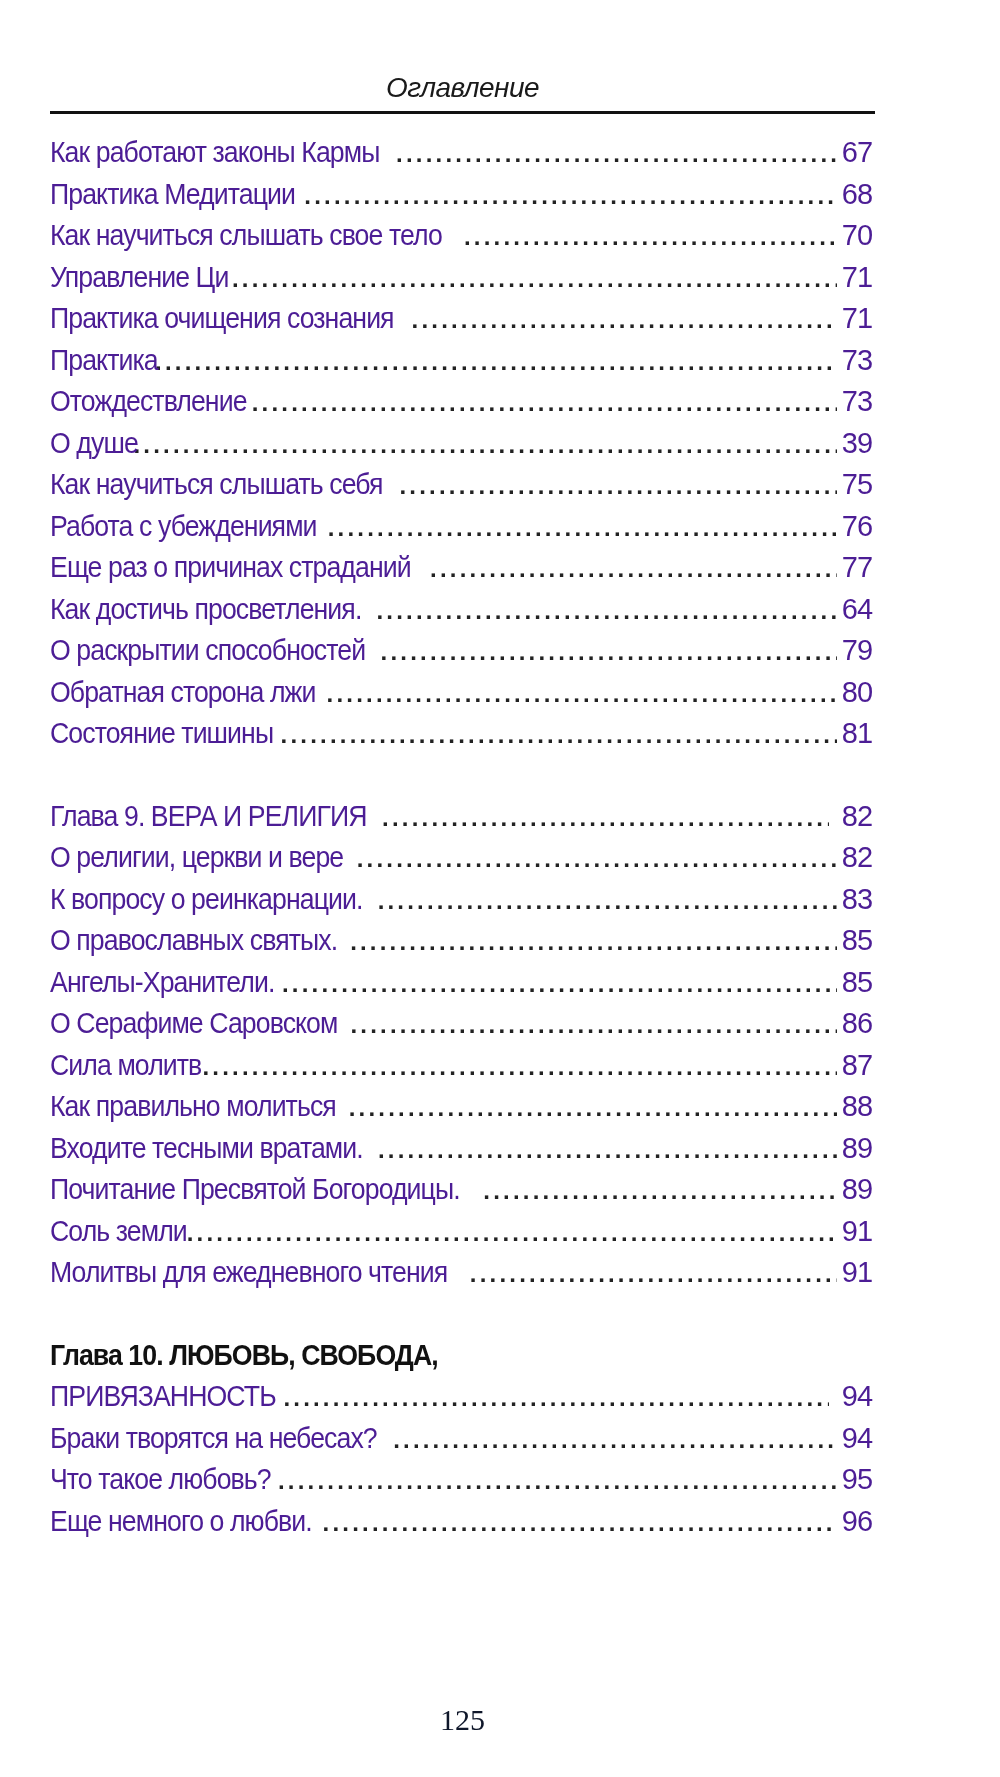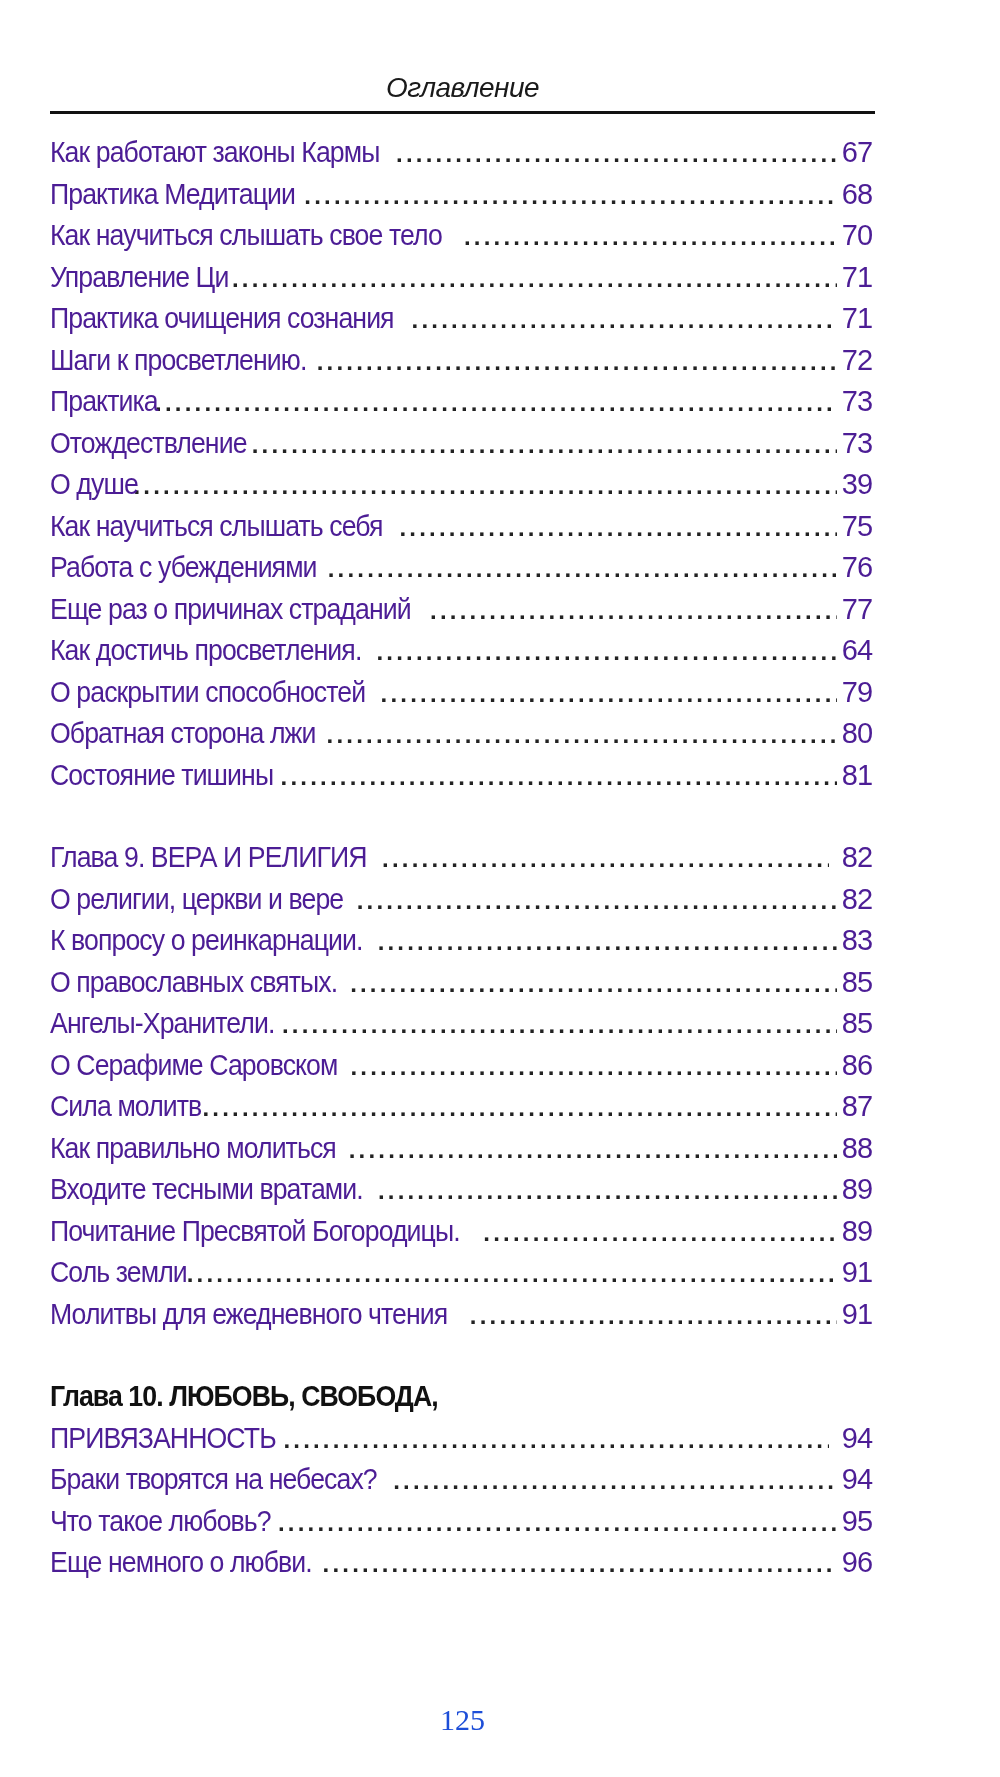--- a/index.html
+++ b/index.html
@@ -105,21 +105,21 @@
       height: 41px;
     }
     .folio {
       position: absolute;
       top: 1703px;
       left: 0;
       width: 825px;
       text-align: center;
       font-family: "Liberation Serif", serif;
       font-size: 30px;
-      color: #1d4ed8;
+      color: #0f172a;
     }
   </style>
 </head>
 <body>
 
 <div class="page">
 
   <div class="running-header">Оглавление</div>
   <div class="header-rule"></div>
 
@@ -144,25 +144,20 @@
         <span class="title">Управление Ци</span>
         <span class="leader"></span>
         <span class="page-num">71</span>
       </div>
     <div class="toc-row">
         <span class="title">Практика очищения сознания</span>
         <span class="leader"></span>
         <span class="page-num">71</span>
       </div>
     <div class="toc-row">
-        <span class="title">Шаги к просветлению.</span>
-        <span class="leader"></span>
-        <span class="page-num">72</span>
-      </div>
-    <div class="toc-row">
         <span class="title">Практика</span>
         <span class="leader"></span>
         <span class="page-num">73</span>
       </div>
     <div class="toc-row">
         <span class="title">Отождествление</span>
         <span class="leader"></span>
         <span class="page-num">73</span>
       </div>
     <div class="toc-row">

